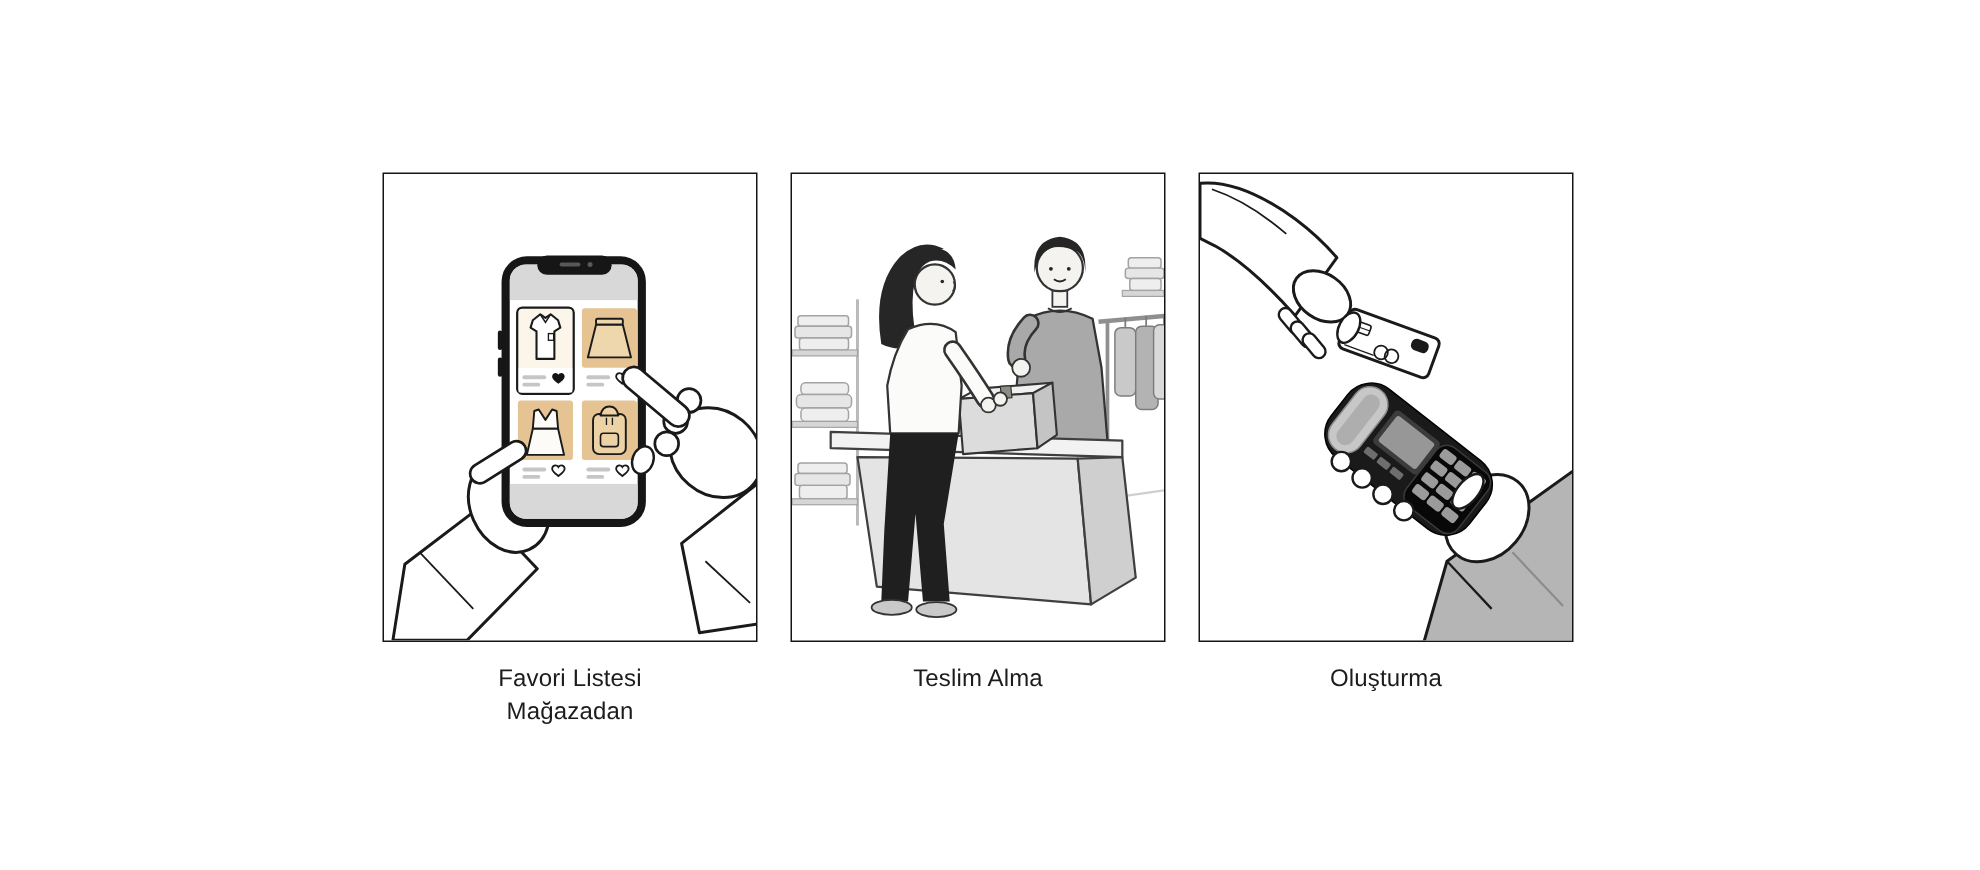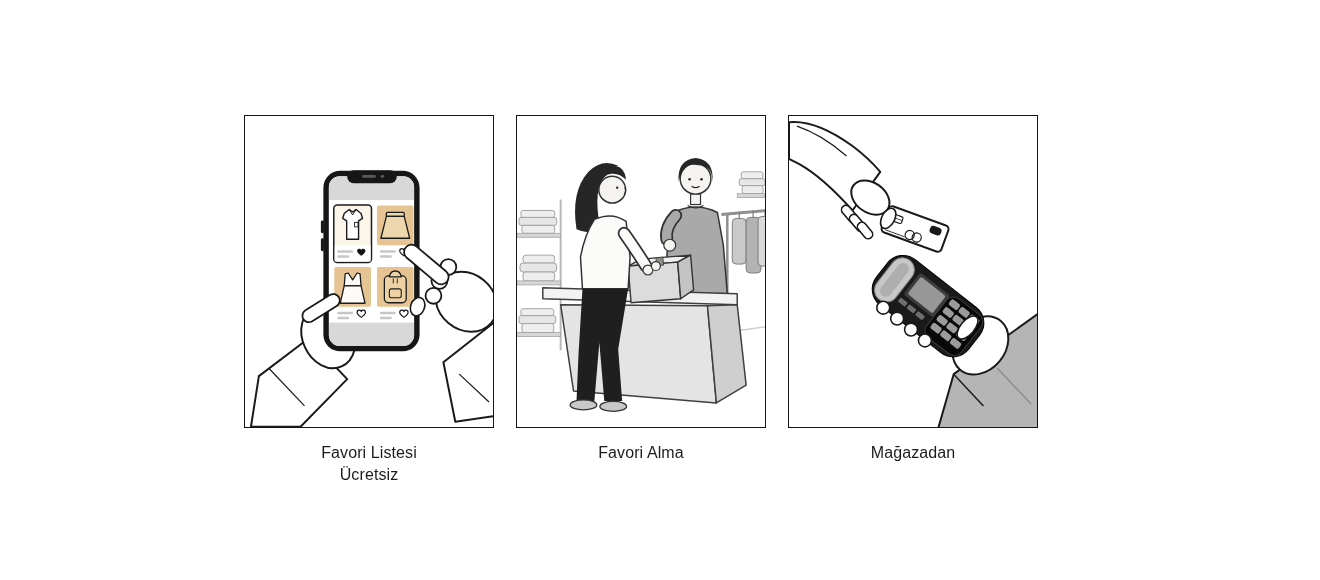--- a/index.html
+++ b/index.html
@@ -3,21 +3,21 @@
 <meta charset="utf-8">
 <style>
   * { box-sizing: border-box; }
   html,body { margin:0; padding:0; }
   body {
     width:1320px; height:580px; position:relative; overflow:hidden;
     background:#ffffff;
     font-family:"Liberation Sans", sans-serif;
   }
   .cards-row {
-    position:absolute; left:244px; top:115px;
+    position:absolute; left:255px; top:115px;
     display:flex; gap:22px;
   }
   figure.feature-card { margin:0; width:250px; }
   .frame {
     width:250px; height:313px;
     border:1.5px solid #151515;
     background:#ffffff;
     overflow:hidden;
   }
   .frame svg { display:block; width:100%; height:100%; }
@@ -121,21 +121,21 @@
           <circle cx="205" cy="152" r="8" fill="#fff" stroke="#1a1a1a" stroke-width="1.8"></circle>
           <circle cx="196" cy="166" r="8" fill="#fff" stroke="#1a1a1a" stroke-width="1.8"></circle>
           <circle cx="190" cy="181" r="8" fill="#fff" stroke="#1a1a1a" stroke-width="1.8"></circle>
           <ellipse cx="174" cy="192" rx="7" ry="9.5" transform="rotate(20 174 192)" fill="#fff" stroke="#1a1a1a" stroke-width="1.6"></ellipse>
           <rect x="162" y="126" width="54" height="15" rx="7.5" transform="rotate(40 164 133)" fill="#fff" stroke="#1a1a1a" stroke-width="1.8"></rect>
         </g>
       </svg>
     </div>
     <figcaption class="caption">
       <span class="cap-line">Favori Listesi</span>
-      <span class="cap-line">Ücretsiz</span>
+      <span class="cap-line">Mağazadan</span>
     </figcaption>
   </figure>
 
   <figure class="feature-card">
     <div class="frame">
       <svg viewBox="0 0 250 313">
 
         <g>
           <line x1="44" y1="84" x2="44" y2="236" stroke="#b9b9b9" stroke-width="2"></line>
           <rect x="4" y="95" width="34" height="7" rx="2" fill="#eeeeee" stroke="#a3a3a3"></rect>
@@ -206,21 +206,21 @@
           <ellipse cx="67" cy="291" rx="13.5" ry="5" fill="#c9c9c9" stroke="#333" stroke-width="1.2"></ellipse>
           <ellipse cx="97" cy="292.5" rx="13.5" ry="5" fill="#c9c9c9" stroke="#333" stroke-width="1.2"></ellipse>
           <path d="M108,118 Q122,138 130,151" fill="none" stroke="#333" stroke-width="13" stroke-linecap="round"></path>
           <path d="M108,118 Q122,138 130,151" fill="none" stroke="#fbfbfa" stroke-width="9.5" stroke-linecap="round"></path>
           <circle cx="132" cy="155" r="5" fill="#f5f3f0" stroke="#333" stroke-width="1.2"></circle>
           <circle cx="140" cy="151" r="4.5" fill="#f5f3f0" stroke="#333" stroke-width="1.2"></circle>
         </g>
       </svg>
     </div>
     <figcaption class="caption">
-      <span class="cap-line">Favori Alma</span>
+      <span class="cap-line">Teslim Alma</span>
     </figcaption>
   </figure>
 
   <figure class="feature-card">
     <div class="frame">
       <svg viewBox="0 0 250 313">
 
         <g>
           <path d="M0,6 C20,4 42,14 64,30 C76,39 86,49 92,56 L64,95 C48,77 28,58 10,48 L0,43 Z" fill="#fff" stroke="#1a1a1a" stroke-width="2" stroke-linejoin="round"></path>
           <path d="M8,10 C26,16 44,28 58,40" fill="none" stroke="#1a1a1a" stroke-width="1.2"></path>
@@ -278,17 +278,17 @@
           <rect x="141" y="104.5" width="12" height="8" rx="3.5" fill="#1a1a1a"></rect>
           <circle cx="124" cy="121.5" r="4.6" fill="none" stroke="#1a1a1a" stroke-width="1.2"></circle>
           <circle cx="131.5" cy="121.5" r="4.6" fill="none" stroke="#1a1a1a" stroke-width="1.2"></circle>
           <line x1="99" y1="125" x2="120" y2="125" stroke="#1a1a1a" stroke-width="0.8"></line>
         </g>
 
         <ellipse cx="100" cy="103" rx="6.5" ry="11" transform="rotate(28 100 103)" fill="#fff" stroke="#1a1a1a" stroke-width="1.6"></ellipse>
       </svg>
     </div>
     <figcaption class="caption">
-      <span class="cap-line">Mağazadan</span>
+      <span class="cap-line">Oluşturma</span>
     </figcaption>
   </figure>
 
 </div>
 
 </body></html>

